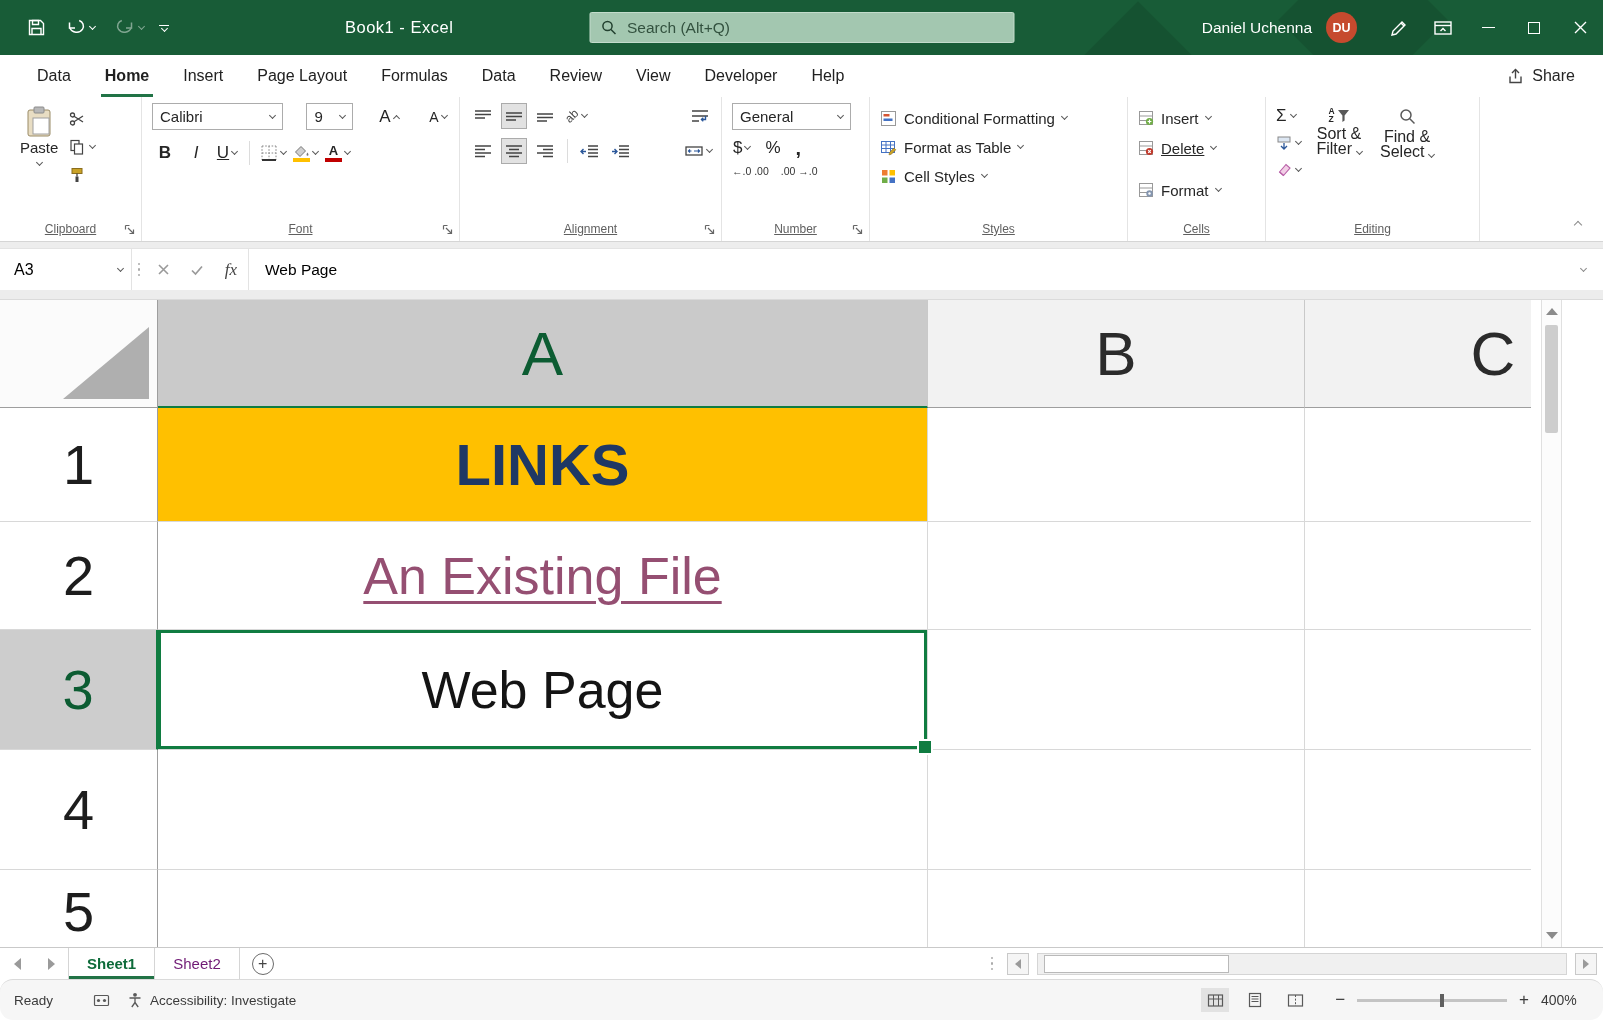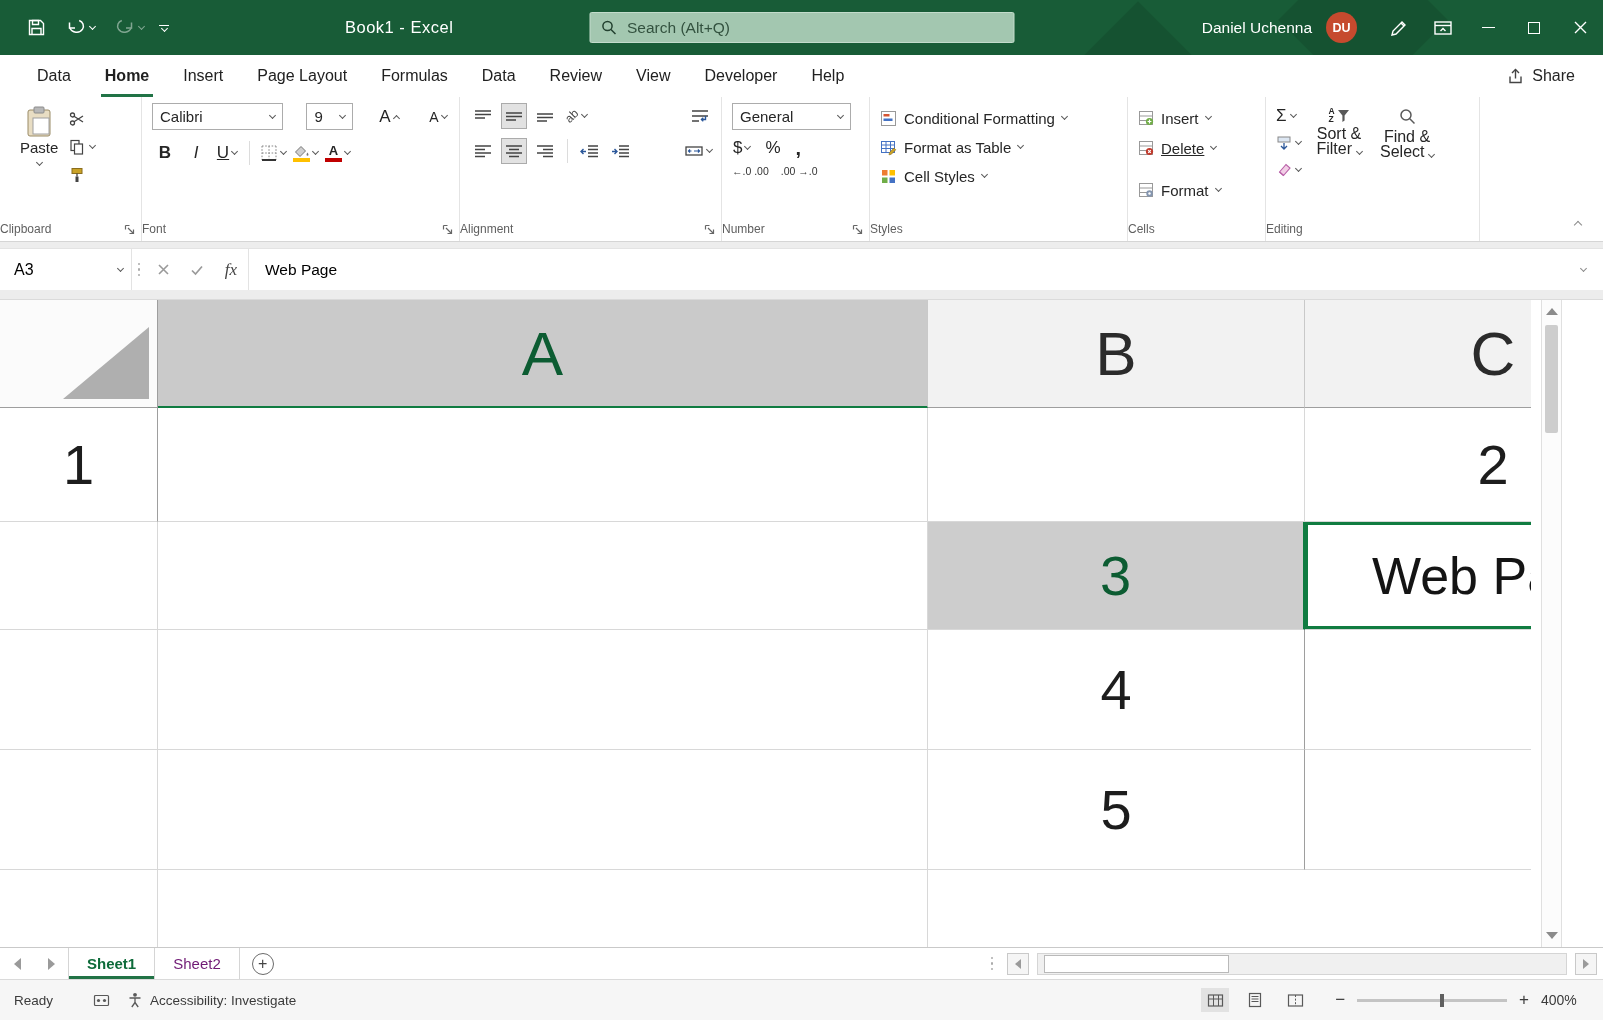--- a/index.html
+++ b/index.html
@@ -45,21 +45,21 @@
   
   .tabsrow{flex:0 0 42px;background:#fff;display:flex;align-items:stretch;padding-left:20px;position:relative;}
   .tab{display:flex;align-items:center;padding:0 17px;font-size:16px;color:#212121;cursor:pointer;position:relative;}
   .tab.active{font-weight:600;}
   .tab.active::after{content:"";position:absolute;left:13px;right:13px;bottom:0;height:3px;background:#217346;}
   .share-btn{position:absolute;right:28px;top:0;height:42px;display:flex;align-items:center;gap:8px;font-size:16px;cursor:pointer;}
 
   
   .ribbon{flex:0 0 145px;background:#fff;border-bottom:1px solid #D5D5D5;display:flex;position:relative;}
   .group{position:relative;border-right:1px solid #E4E4E4;padding:6px 8px 26px 10px;flex:0 0 auto;}
-  .group-label{position:absolute;bottom:5px;left:0;right:0;text-align:left;font-size:12px;color:#5f5f5f;}
+  .group-label{position:absolute;bottom:5px;left:0;right:0;text-align:center;font-size:12px;color:#5f5f5f;text-decoration:underline;}
   .launcher{position:absolute;bottom:6px;right:6px;cursor:pointer;}
   .rrow{display:flex;align-items:center;gap:5px;}
   .icon-btn{min-width:26px;height:26px;display:flex;align-items:center;justify-content:center;gap:3px;cursor:pointer;border:1px solid transparent;}
   .icon-btn.selected{background:#E2E2E2;border:1px solid #ABABAB;}
   .combo{height:27px;border:1px solid #ACACAC;background:#fff;display:flex;align-items:center;justify-content:space-between;padding:0 7px;font-size:15px;cursor:pointer;}
   .vdiv{width:1px;height:24px;background:#DCDCDC;margin:0 4px;}
   .glyph{font-size:17px;color:#262626;}
   .paste-btn{display:flex;flex-direction:column;align-items:center;padding:2px 10px 0;cursor:pointer;font-size:15px;}
   .mini-col{display:flex;flex-direction:column;gap:6px;padding-top:5px;}
   .mini{display:flex;align-items:center;gap:4px;cursor:pointer;height:22px;}
@@ -111,21 +111,21 @@
   .stab.active{color:#0E6B3A;font-weight:700;border-left:1px solid #D5D5D5;}
   .stab.active::after{content:"";position:absolute;left:0;right:0;bottom:0;height:3px;background:#217346;}
   .stab.idle{color:#701a75;}
   .addsheet{margin-left:12px;align-self:center;width:22px;height:22px;border:1.4px solid #6b6b6b;border-radius:50%;display:flex;align-items:center;justify-content:center;font-size:16px;color:#444;cursor:pointer;line-height:1;}
   .sb-right{position:absolute;right:6px;top:0;bottom:0;display:flex;align-items:center;gap:8px;}
   .hs-btn{width:22px;height:22px;border:1px solid #C9C9C9;background:#F5F5F5;display:flex;align-items:center;justify-content:center;cursor:pointer;}
   .hs-track{width:530px;height:22px;background:#F0F0F0;border:1px solid #D5D5D5;position:relative;}
   .hs-thumb{position:absolute;left:6px;top:1px;width:185px;height:18px;background:#fff;border:1px solid #B9B9B9;cursor:grab;}
 
   
-  .statusbar{flex:0 0 34px;background:#F6F6F6;border-top:1px solid #DADADA;display:flex;align-items:center;padding:8px 14px;font-size:13.5px;color:#3b3b3b;gap:12px;}
+  .statusbar{flex:0 0 34px;background:#F6F6F6;border-top:1px solid #DADADA;display:flex;align-items:center;padding:8px 14px;font-size:13.5px;color:#3b3b3b;gap:12px;border-radius:13px;}
   .sb-spacer{flex:1;}
   .acc{display:flex;align-items:center;gap:7px;cursor:pointer;}
   .viewbtn{width:28px;height:24px;display:flex;align-items:center;justify-content:center;cursor:pointer;}
   .viewbtn.sel{background:#E2E2E2;}
   .zoomtrack{width:150px;height:3px;background:#C4C4C4;position:relative;cursor:pointer;}
   .zoomthumb{position:absolute;left:55%;top:-5px;width:4px;height:13px;background:#5f5f5f;}
   .zoomlabel{width:48px;text-align:left;font-size:14px;cursor:pointer;}
   .zoomsign{font-size:17px;color:#3b3b3b;cursor:pointer;}
 </style>
 </head>
@@ -584,24 +584,26 @@
     <div class="sheetgrid">
 
       <div class="corner">
           <span class="tri-sel"></span>
         </div>
       <div class="colhead sel">A</div>
       <div class="colhead">B</div>
       <div class="colhead">C</div>
 
       <div class="rowhead">1</div>
+      <div class="dcell cell-a1">LINKS</div>
       <div class="dcell"></div>
       <div class="dcell"></div>
 
       <div class="rowhead">2</div>
+      <div class="dcell cell-a2">An Existing File</div>
       <div class="dcell"></div>
       <div class="dcell"></div>
 
       <div class="rowhead sel">3</div>
       <div class="dcell cell-a3">Web Page</div>
       <div class="dcell"></div>
       <div class="dcell"></div>
 
       <div class="rowhead">4</div>
       <div class="dcell"></div>

